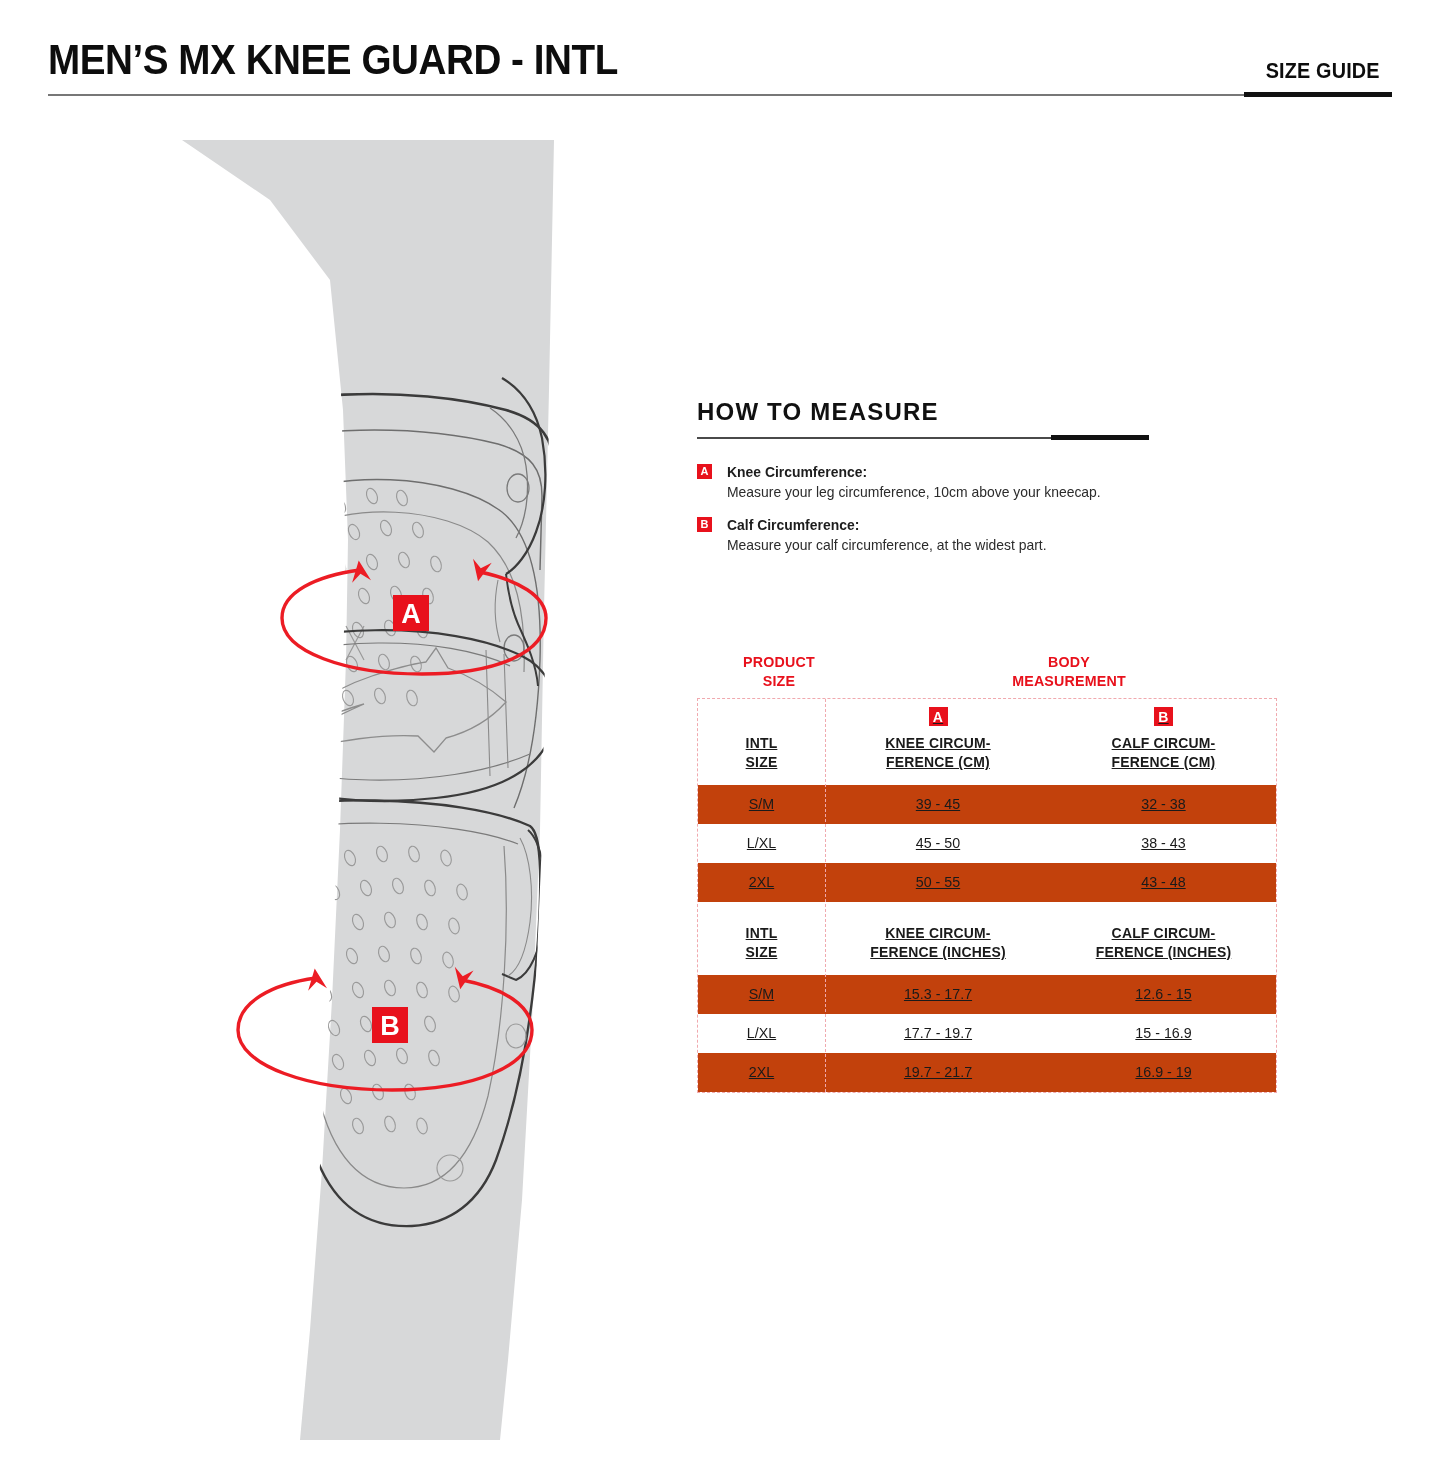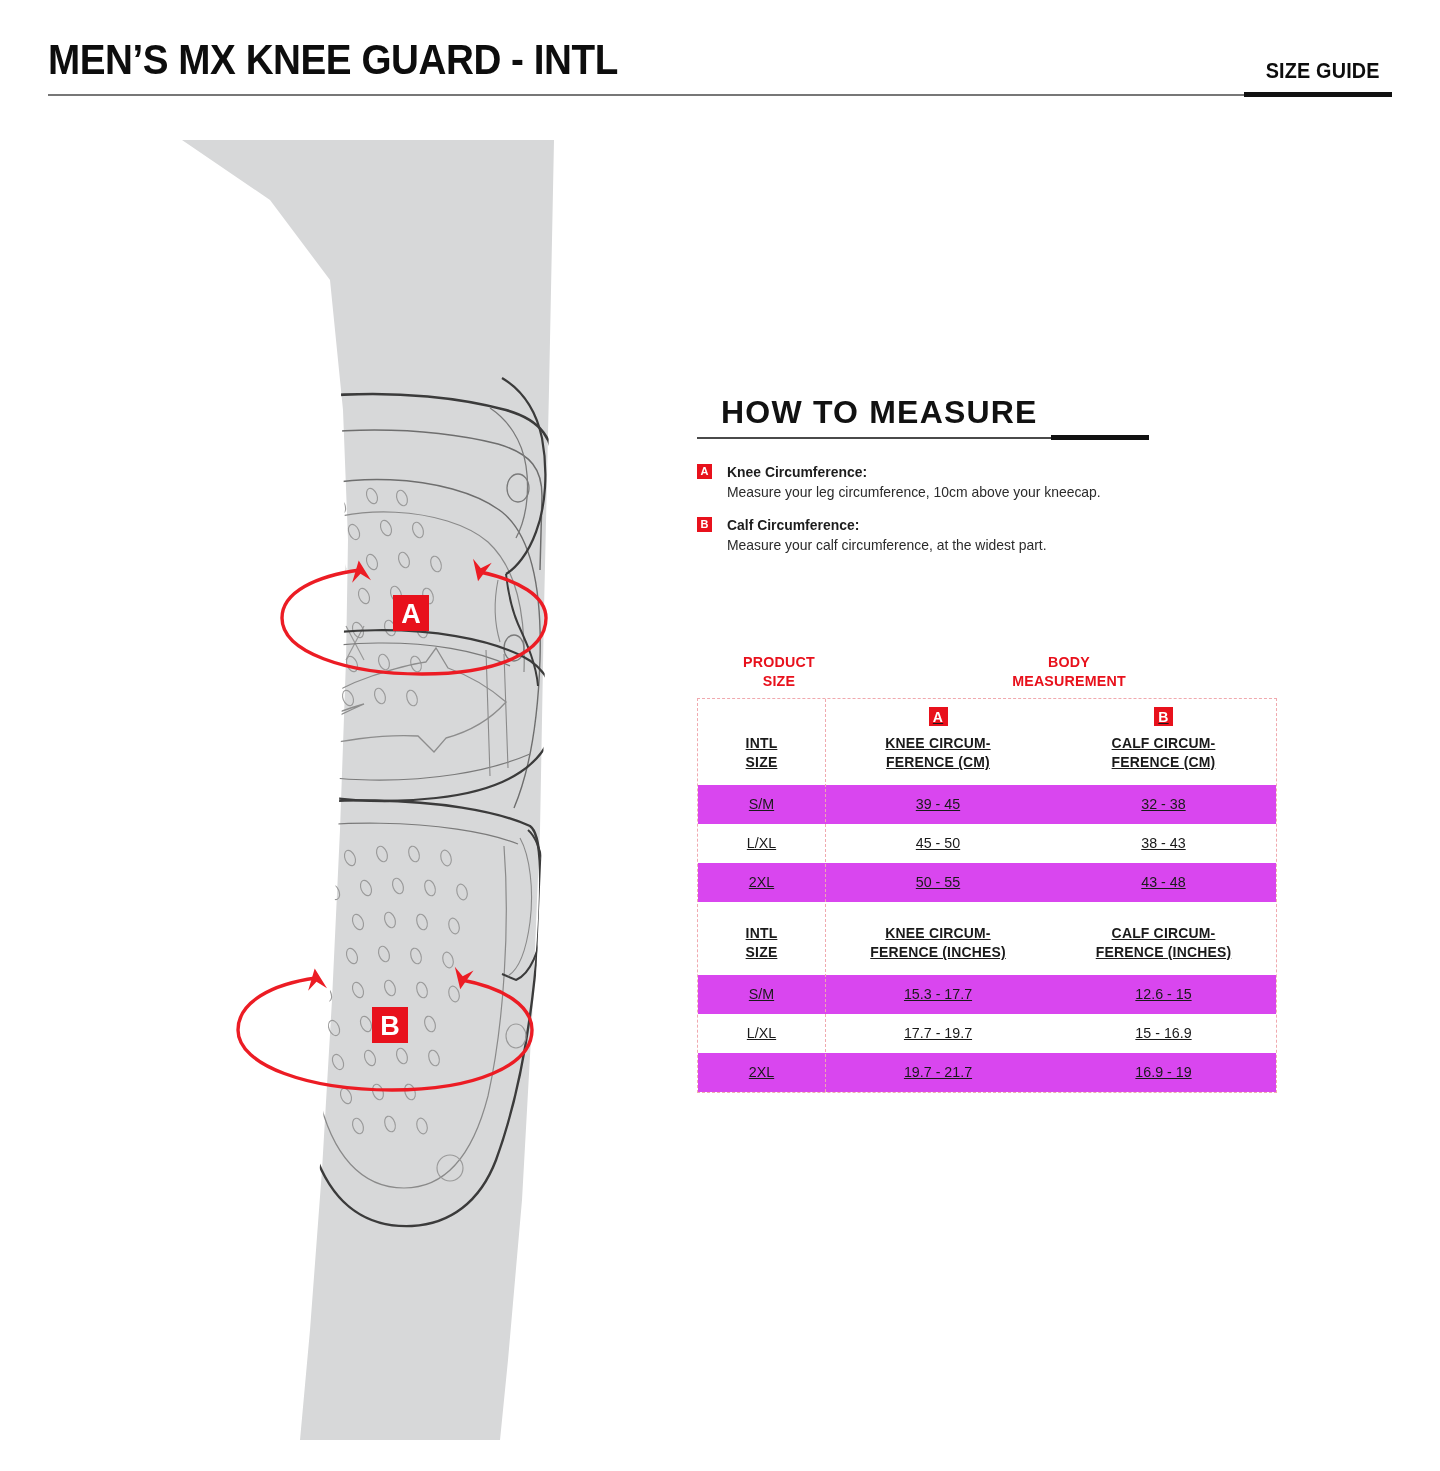--- a/index.html
+++ b/index.html
@@ -79,26 +79,25 @@
   #illustration svg { display: block; }
 
   
   #how-to-measure {
     position: absolute;
     left: 697px;
     top: 398px;
     width: 460px;
   }
   #how-title {
-    font-size: 32px;
+    font-size: 24px;
     font-weight: 700;
     letter-spacing: 1.2px;
     color: #111111;
     line-height: 28px;
-    margin-left: 24px;
   }
   #how-rule { position: relative; margin-top: 9px; width: 452px; height: 6px; }
   #how-rule .rule-thin { background: #4a4a4a; height: 1.6px; }
   #how-rule .rule-thick { right: 0; width: 98px; }
 
   #measure-list {
     margin-top: 22px;
   }
   .measure-item {
     position: relative;
@@ -180,21 +179,21 @@
     bottom: 0;
     width: 0;
     border-left: 1.3px dashed #f0a9ae;
     z-index: 3;
   }
   .trow {
     display: flex;
     position: relative;
     z-index: 1;
   }
-  .trow.shaded { background: #d946ef; }
+  .trow.shaded { background: #c2410c; }
   .tcell {
     box-sizing: border-box;
     text-align: center;
     font-size: 15px;
     color: #1a1a1a;
   }
   .c-size { width: 127px; }
   .c-knee { width: 226px; }
   .c-calf { width: 225px; }
 

